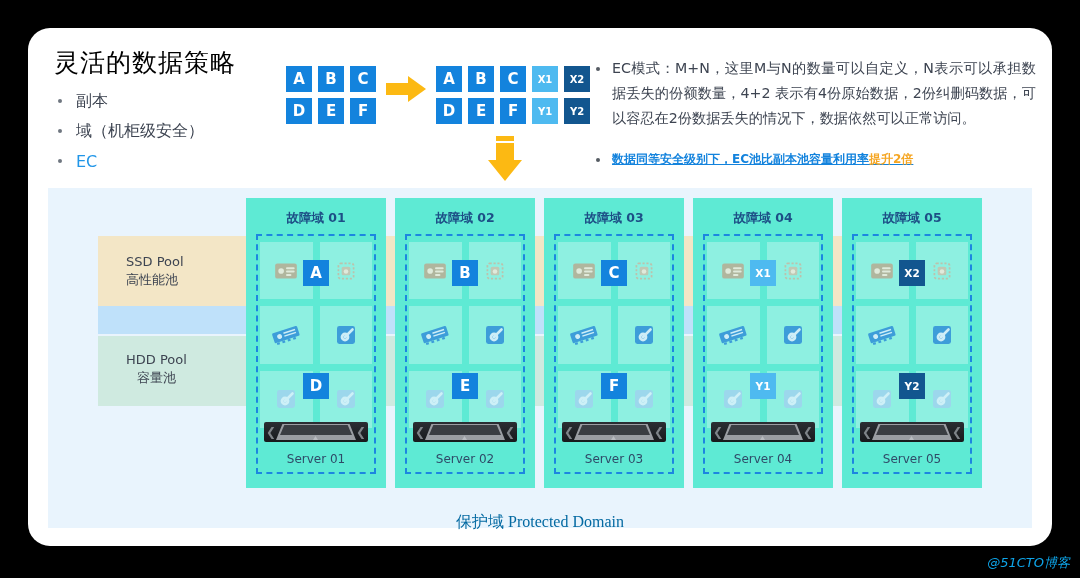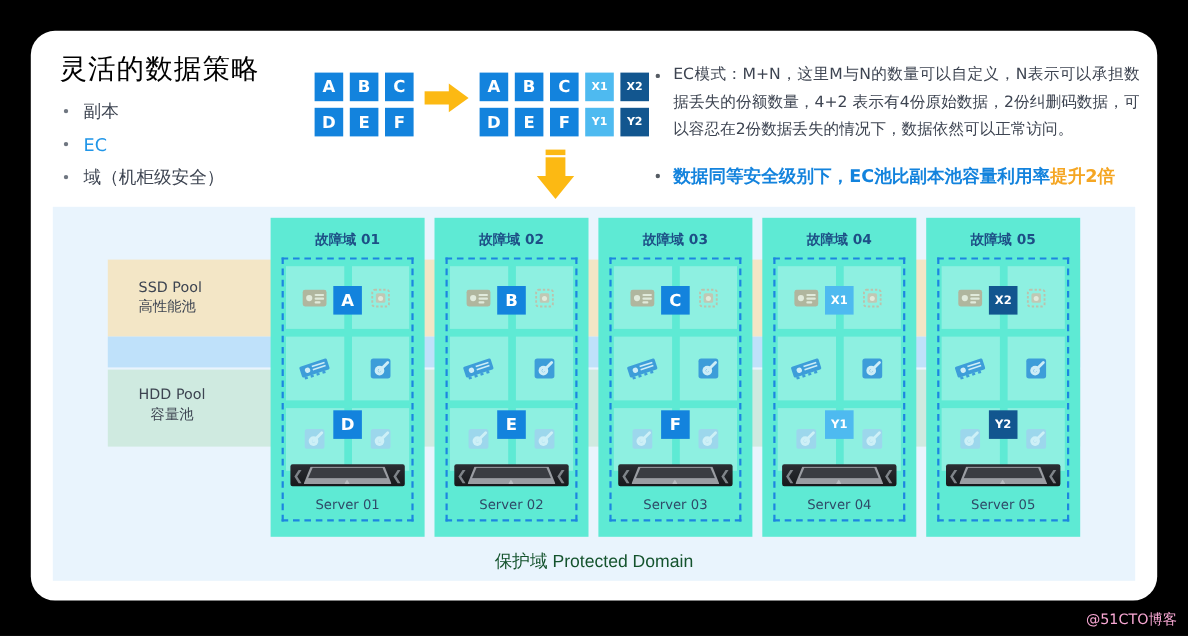--- a/index.html
+++ b/index.html
@@ -83,21 +83,21 @@
   .right-text { position: absolute; left: 568px; top: 12px; width: 440px; }
   .rt-item { display: flex; margin-bottom: 10px; margin-top: 16px; }
   .rt-dot {
     width: 4px; height: 4px; border-radius: 50%; background: #555b63;
     margin-top: 11px; margin-right: 12px; flex: 0 0 auto;
   }
   .rt-body {
     font-size: 14.2px; line-height: 25px; color: #3d4451;
     font-family: "DejaVu Sans", sans-serif; text-align: justify;
   }
-  .rt-body.accent { color: #1383dd; font-weight: bold; font-size: 16px; }
+  .rt-body.accent { color: #1383dd; font-weight: bold; font-size: 12px; text-decoration: underline; }
   .rt-hl { color: #f5a623; font-weight: bold; }
 
   
   .diagram {
     position: absolute; left: 20px; top: 160px;
     width: 984px; height: 340px;
     background: #e9f4fd;
   }
 
   
@@ -196,54 +196,55 @@
   }
   .badge.small { font-size: 10.5px; }
   .badge.b-primary { background: #1383dd; }
   .badge.b-light   { background: #4ebaf0; }
   .badge.b-dark    { background: #12568f; }
   .badge.top  { left: 57px; top: 62px; }
   .badge.bot  { left: 57px; top: 175px; }
 
   
   .protected {
-    position: absolute; left: 0; top: 312px; width: 100%;
-    text-align: center; font-size: 16px; color: #14532d;
-    font-family: Liberation Sans, sans-serif;
+    position: absolute; left: 0; top: 324px; width: 100%;
+    text-align: center; font-size: 16px; color: #0369a1;
+    font-family: Liberation Serif, serif;
   }
 
   
   .watermark {
     position: absolute; right: 10px; bottom: 6px;
-    font-size: 13px; color: #f9a8d4;
+    font-size: 13px; color: #0ea5e9;
     font-family: "DejaVu Sans", sans-serif;
+    font-style: italic;
   }
 </style>
 </head>
 <body>
 
 <div id="root">
   <div class="slide-card">
 
     <div class="top-area">
 
       <div class="slide-title">灵活的数据策略</div>
 
       <div class="bullet-list">
         <div class="bl-row">
           <span class="bl-dot"></span>
           <span class="bl-text">副本</span>
         </div>
         <div class="bl-row">
           <span class="bl-dot"></span>
-          <span class="bl-text accent">EC</span>
+          <span class="bl-text">域（机柜级安全）</span>
         </div>
         <div class="bl-row">
           <span class="bl-dot"></span>
-          <span class="bl-text">域（机柜级安全）</span>
+          <span class="bl-text accent">EC</span>
         </div>
       </div>
 
       <div class="blocks">
         <div class="blk-grid">
           <div class="blk">A</div>
           <div class="blk">B</div>
           <div class="blk">C</div>
           <div class="blk">D</div>
           <div class="blk">E</div>

